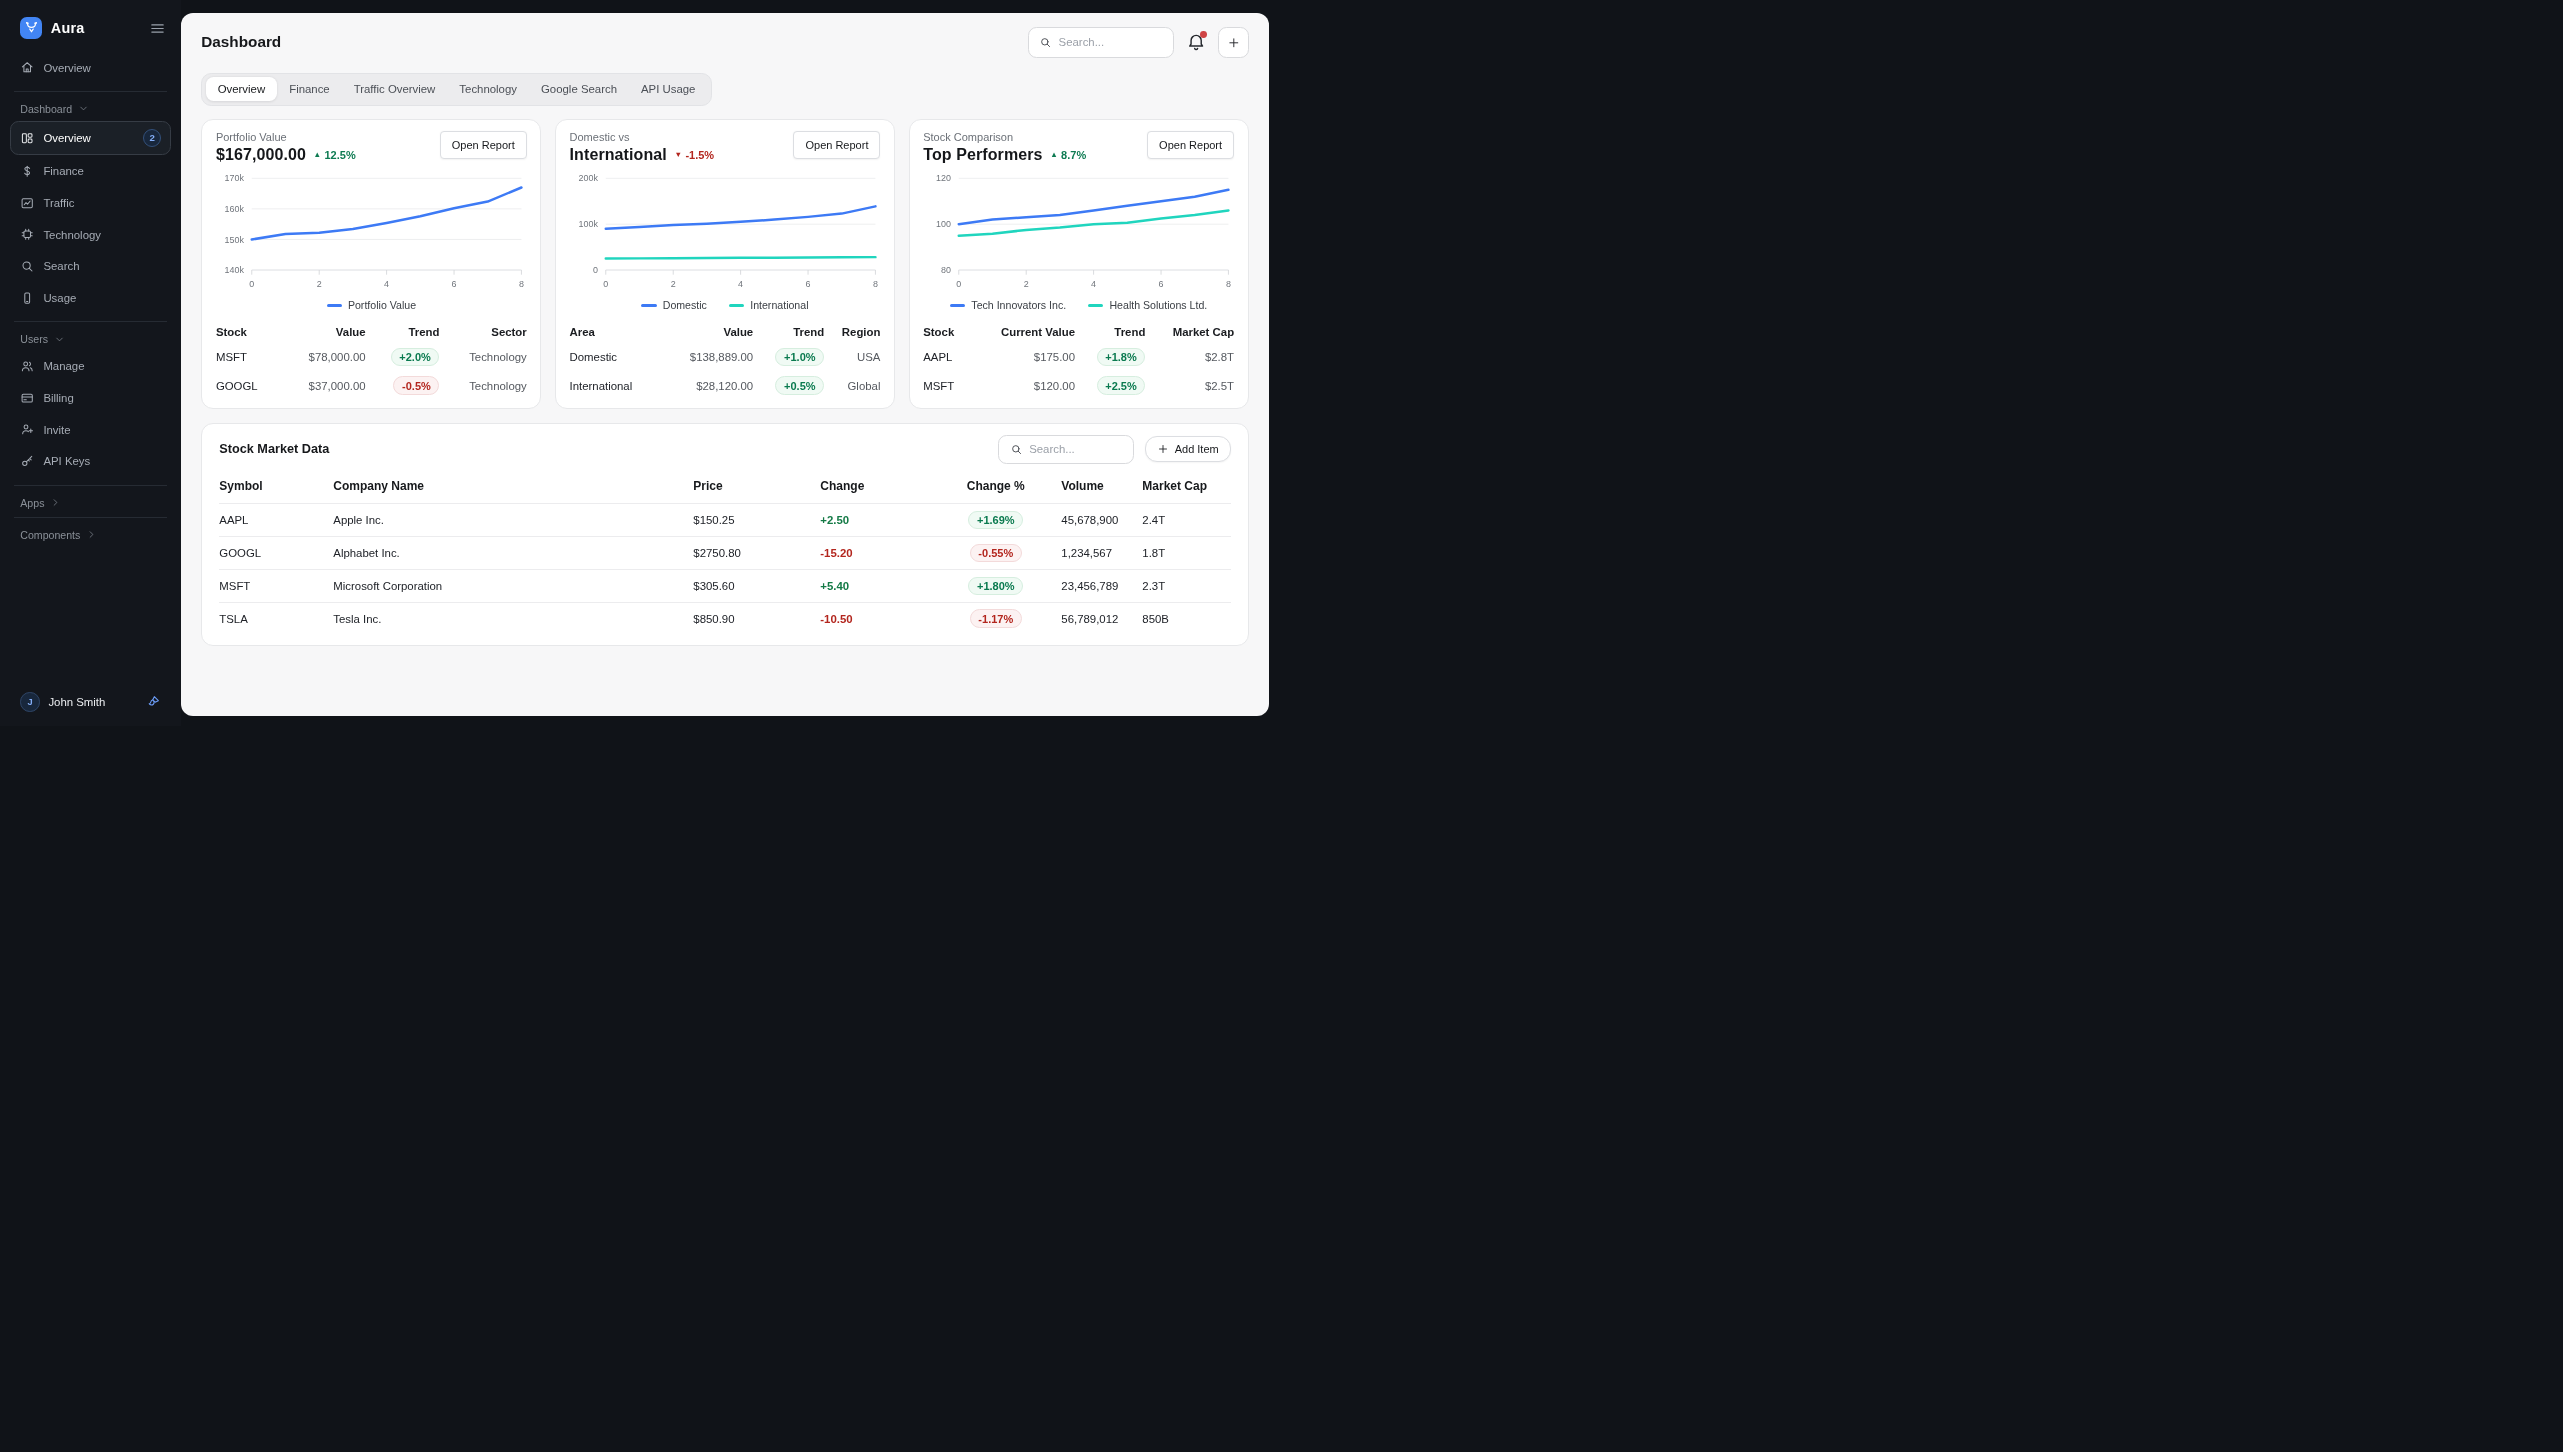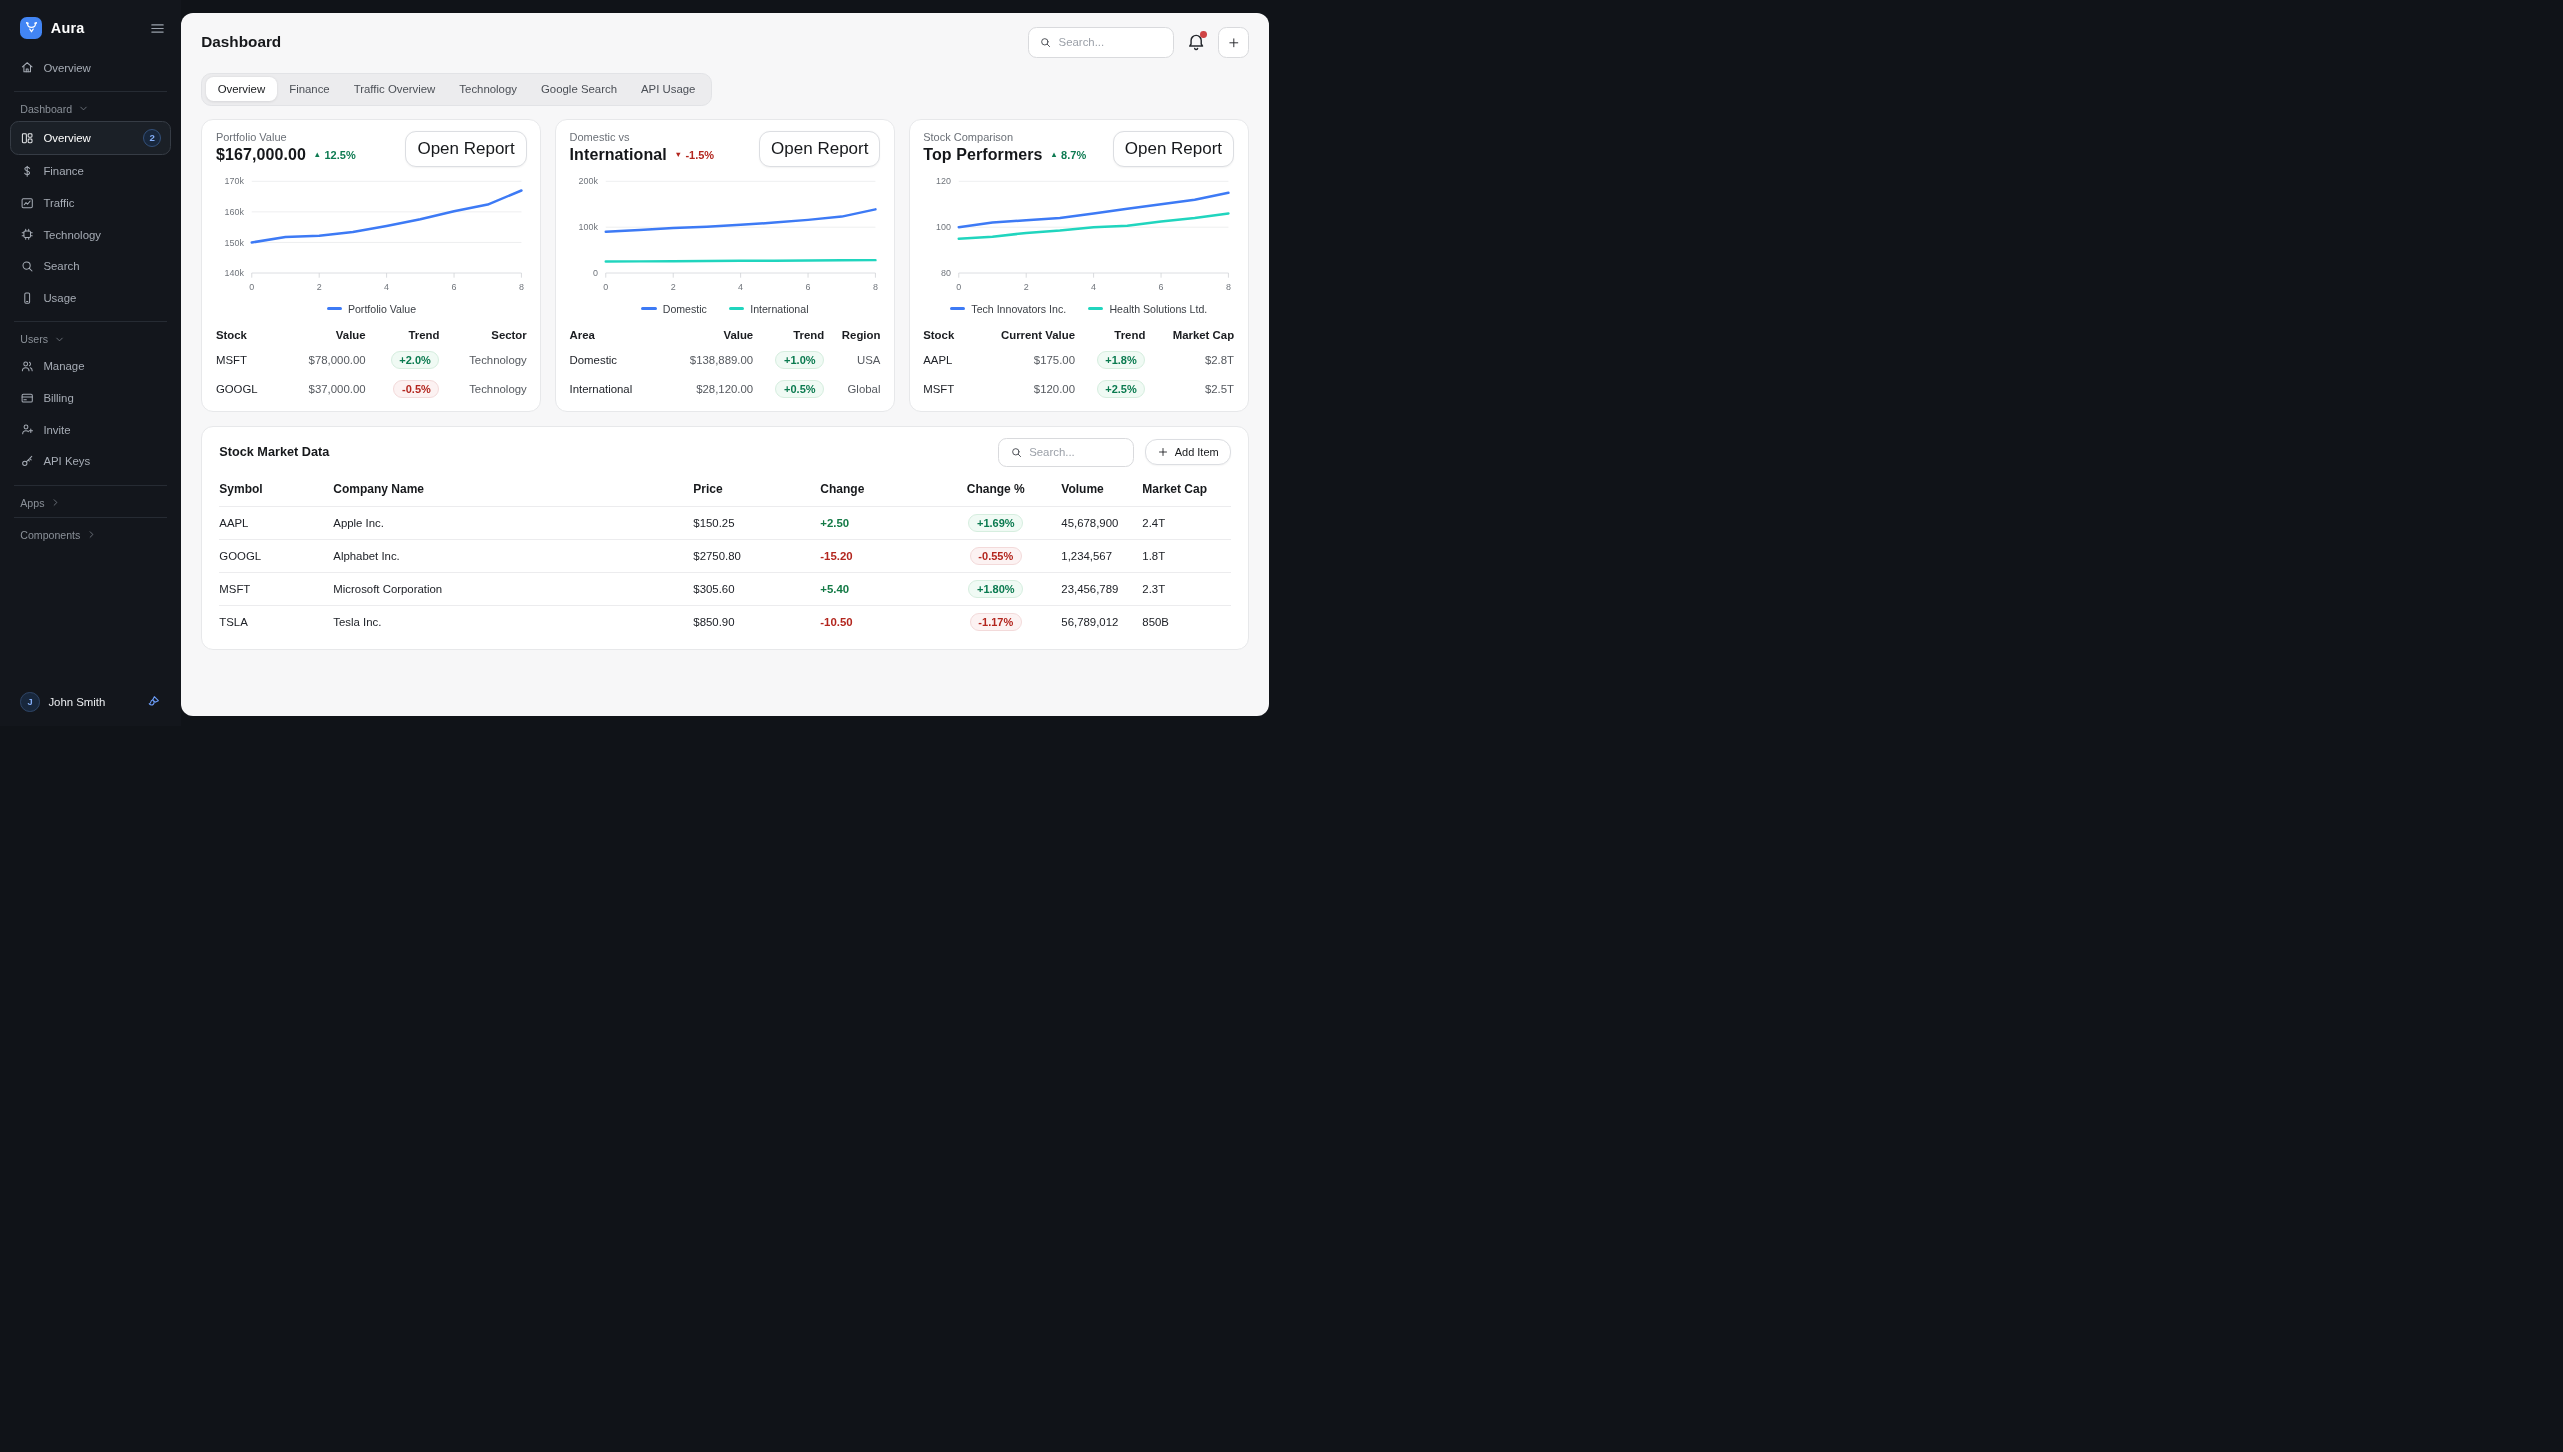--- a/index.html
+++ b/index.html
@@ -47,21 +47,21 @@
   
   .cards { display:grid; grid-template-columns:repeat(3,1fr); gap:13.6px; margin-top:13.6px; }
   .card { background:#fff; border:0.8px solid #e7e8ea; border-radius:12px; padding:11px 13.6px 8.5px; }
   .card-head { display:flex; align-items:flex-start; }
   .card-sub { font-size:11px; color:#6b7077; }
   .card-title-row { display:flex; align-items:center; gap:7.6px; margin-top:2.5px; }
   .card-title { font-size:16px; font-weight:800; color:#15171a; letter-spacing:0.1px; }
   .delta { display:flex; align-items:center; gap:3.4px; font-size:11px; font-weight:600; }
   .delta.up { color:#0e7b52; } .delta.down { color:#b3261e; }
   .tri { font-size:7.6px; line-height:1; }
-  .open-report { margin-left:auto; background:#fff; border:0.8px solid #dcdee2; border-radius:11px; padding:6.8px 11px; font-size:17px; color:#17191c; cursor:pointer; font-family:inherit; box-shadow:0 0.8px 1.7px rgba(20,22,26,.05); white-space:nowrap;text-align:center; }
+  .open-report { margin-left:auto; background:#fff; border:0.8px solid #dcdee2; border-radius:4px; padding:6.8px 11px; font-size:11px; color:#17191c; cursor:pointer; font-family:inherit; box-shadow:0 0.8px 1.7px rgba(20,22,26,.05); white-space:nowrap;text-align:center; }
   .chart-svg { width:100%; display:block; margin-top:5.1px; }
   .legend { display:flex; justify-content:center; gap:22px; margin:0 0 3.4px; }
   .legend-item { display:flex; align-items:center; gap:6px; font-size:10.6px; color:#3c4046; }
   .legend-swatch { width:15.3px; height:3px; border-radius:1.7px; }
 
   table.mini { width:100%; border-collapse:collapse; margin-top:8.5px; }
   table.mini th { font-size:11.4px; font-weight:700; color:#1a1c20; padding:6px 0 5.1px; text-align:right; }
   table.mini th:first-child, table.mini td:first-child { text-align:left; }
   table.mini td { font-size:11.4px; color:#55595f; padding:5.1px 0; text-align:right; }
   table.mini td.c-first { color:#202329; }

